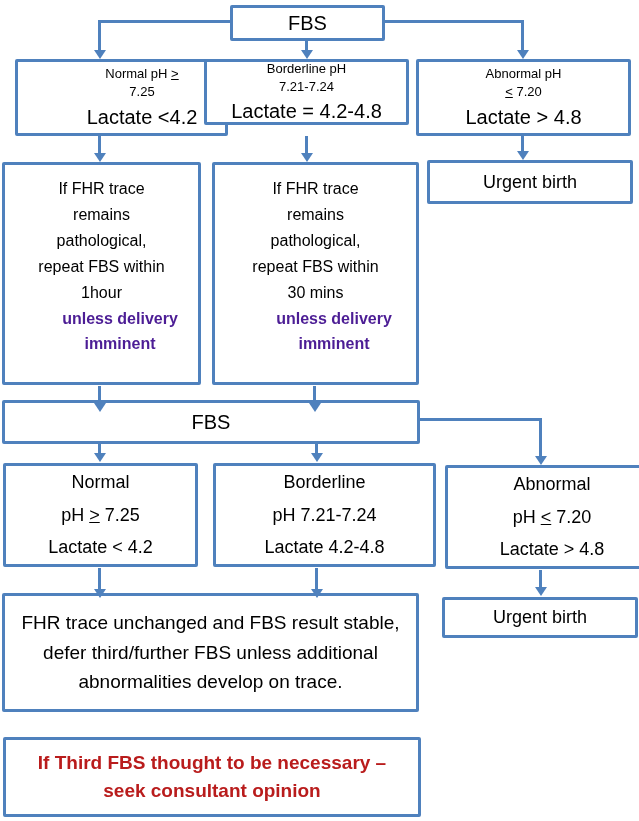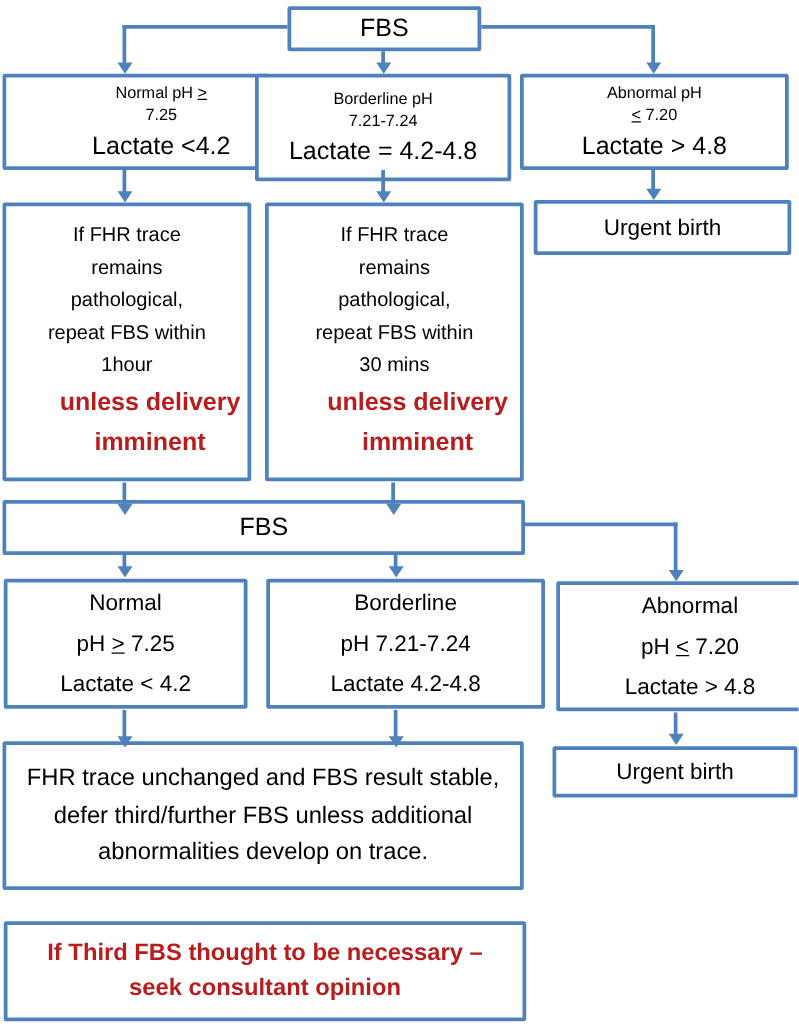--- a/index.html
+++ b/index.html
@@ -18,44 +18,44 @@
   .arr{
     position:absolute;width:0;height:0;
     border-left:6px solid transparent;border-right:6px solid transparent;
     border-top:9px solid #4F81BD;
   }
   .pre{white-space:pre-line;}
   .sm{font-size:13px;line-height:1.35;}
   .lg{font-size:20px;line-height:1.3;margin-top:3px;}
   .fbs{font-size:20px;font-weight:400;}
   .body16{font-size:16px;line-height:1.62;}
-  .emph{font-size:20px;line-height:1.62;font-weight:bold;color:#b91c1c;margin-left:37px;}
+  .emph{font-size:16px;line-height:1.62;font-weight:bold;color:#4c1d95;margin-left:37px;}
   .r3line{font-size:18px;line-height:1.8;}
   .urgent{font-size:18px;}
   .defer{font-size:19px;line-height:1.55;padding:0 9px;}
   .consultant{font-size:19px;line-height:1.5;font-weight:bold;color:#b91c1c;padding:0 8px;}
   .op{text-decoration:underline;}
   .toppad{justify-content:flex-start;padding-top:11px;}
 </style>
 </head>
 <body>
 
 <div class="canvas">
 
   <div class="box" style="left:230px;top:5px;width:155px;height:36px;">
     <div class="fbs">FBS</div>
   </div>
 
-  <div class="box" style="left:2px;top:59px;width:213px;height:77px;padding-left:41px;">
+  <div class="box" style="left:15px;top:59px;width:213px;height:77px;padding-left:41px;">
     <div class="sm"><span>Normal pH </span><span class="op">&gt;</span></div>
     <div class="sm">7.25</div>
     <div class="lg">Lactate &lt;4.2</div>
   </div>
 
-  <div class="box" style="left:204px;top:59px;width:205px;height:86px;">
+  <div class="box" style="left:204px;top:59px;width:205px;height:66px;">
     <div class="sm">Borderline pH</div>
     <div class="sm">7.21-7.24</div>
     <div class="lg">Lactate = 4.2-4.8</div>
   </div>
 
   <div class="box" style="left:416px;top:59px;width:215px;height:77px;">
     <div class="sm">Abnormal pH</div>
     <div class="sm"><span class="op">&lt;</span><span> 7.20</span></div>
     <div class="lg">Lactate &gt; 4.8</div>
   </div>

